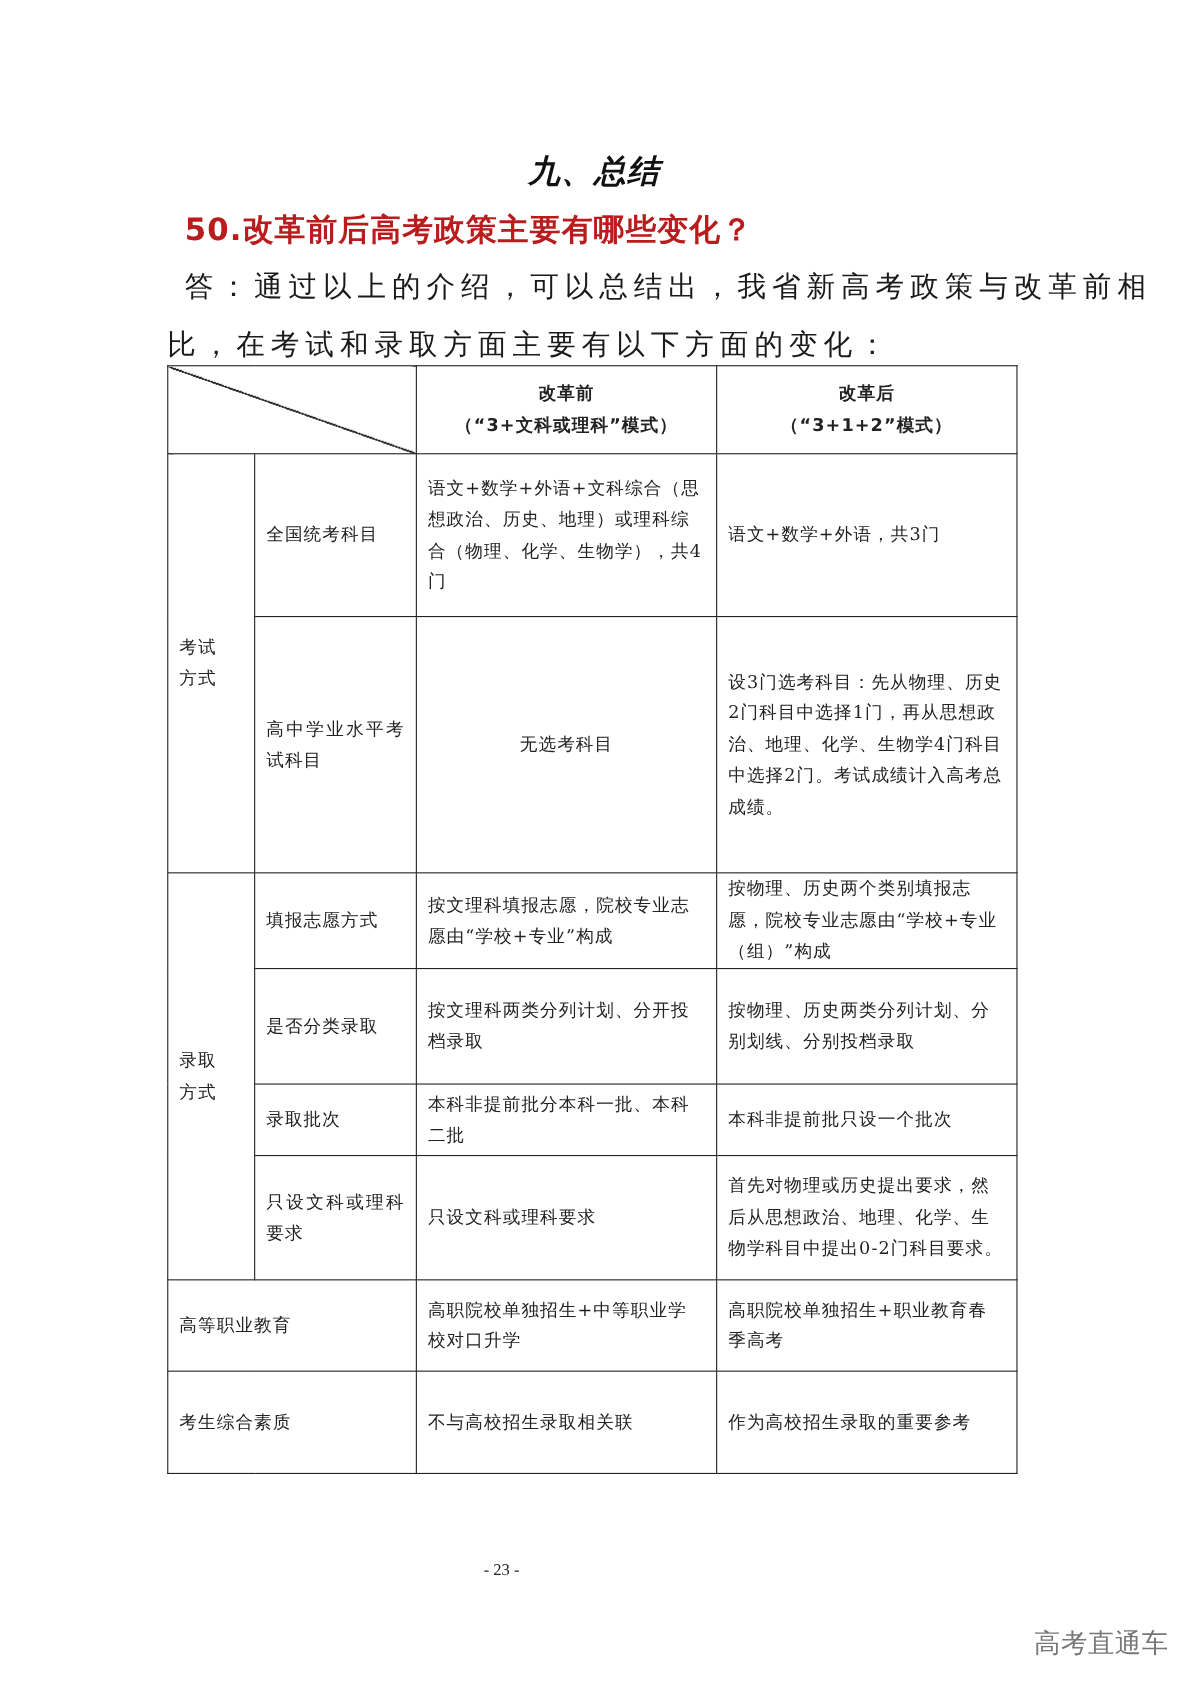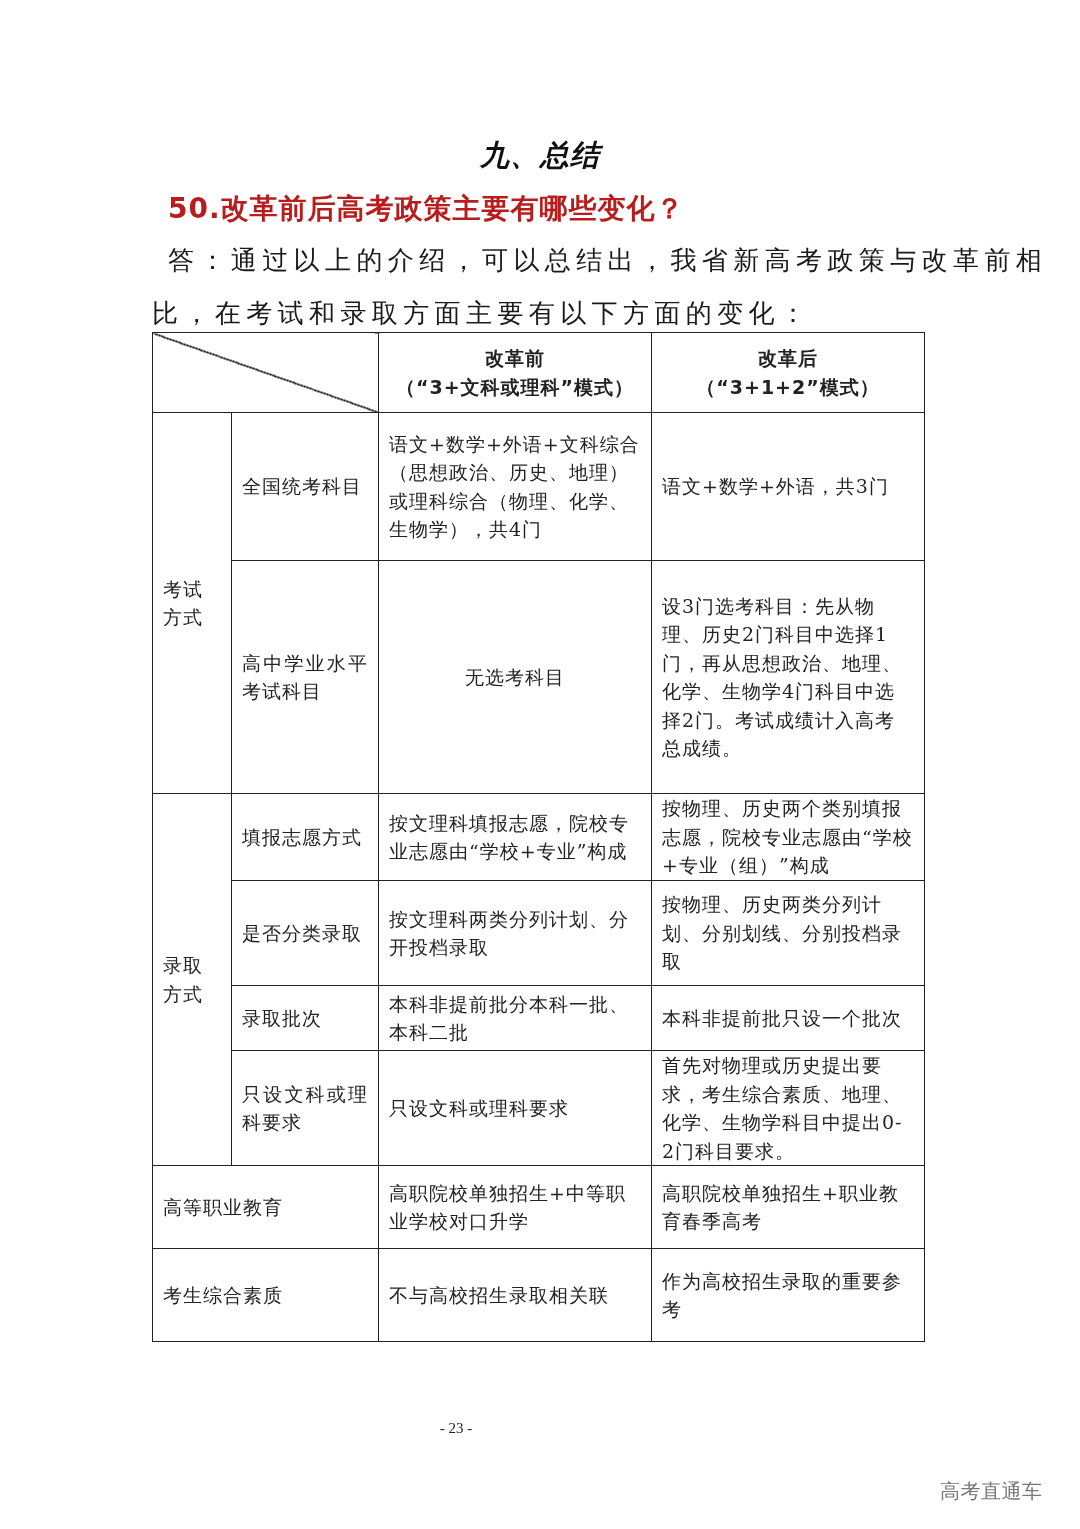--- a/index.html
+++ b/index.html
@@ -25,21 +25,21 @@
     .answer-1 { left: 168px; top: 243px; }
     .answer-2 { left: 110px; top: 296px; margin-left: 42px; }
 
     table.cmp {
       position: absolute; left: 152px; top: 332px;
       border-collapse: collapse; table-layout: fixed;
       width: 772px;
     }
     table.cmp td {
       border: 1.5px solid #222; padding: 0 10px; vertical-align: middle;
-      font-size: 19px; line-height: 28.5px; color: #222; letter-spacing: 1px;
+      font-size: 16px; line-height: 28.5px; color: #222; letter-spacing: 1px;
       word-break: break-all;
     }
     td.head {
       text-align: center; font-weight: bold;
       font-family: "DejaVu Sans", "Liberation Sans", sans-serif;
       font-size: 19px; line-height: 40px; color: #111;
     }
     td.diag {
       padding: 0;
       background: linear-gradient(to top right, transparent calc(50% - 0.8px), #222 calc(50% - 0.8px), #222 calc(50% + 0.8px), transparent calc(50% + 0.8px));
@@ -49,21 +49,21 @@
     td.cat { padding: 0 8px; vertical-align: middle; letter-spacing: 2px; }
     .cat-inner { width: 44px; }
 
     .page-num {
       left: 0; width: 912px; top: 1420px; text-align: center;
       font-family: "Liberation Serif", serif; font-size: 15px; color: #222;
     }
     .watermark {
       left: 940px; top: 1478px;
       font-family: "DejaVu Sans", "Liberation Sans", sans-serif;
-      font-size: 20px; color: #777; letter-spacing: 0.5px;
+      font-size: 24px; color: #777; letter-spacing: 0.5px;
     }
   </style>
 </head>
 <body>
 
 <div class="abs section-title">九、总结</div>
 <div class="abs question">50.改革前后高考政策主要有哪些变化？</div>
 <div class="abs answer-line answer-1">答：通过以上的介绍，可以总结出，我省新高考政策与改革前相</div>
 <div class="abs answer-line answer-2">比，在考试和录取方面主要有以下方面的变化：</div>
 
@@ -115,21 +115,21 @@
     <td>按物理、历史两类分列计划、分别划线、分别投档录取</td>
   </tr>
   <tr style="height:65px">
     <td>录取批次</td>
     <td>本科非提前批分本科一批、本科二批</td>
     <td>本科非提前批只设一个批次</td>
   </tr>
   <tr style="height:113px">
     <td class="spaced">只设文科或理科要求</td>
     <td>只设文科或理科要求</td>
-    <td>首先对物理或历史提出要求，考生综合素质、地理、化学、生物学科目中提出0-2门科目要求。</td>
+    <td>首先对物理或历史提出要求，然后从思想政治、地理、化学、生物学科目中提出0-2门科目要求。</td>
   </tr>
 
   <tr style="height:83px">
     <td colspan="2">高等职业教育</td>
     <td>高职院校单独招生+中等职业学校对口升学</td>
     <td>高职院校单独招生+职业教育春季高考</td>
   </tr>
   <tr style="height:93px">
     <td colspan="2">考生综合素质</td>
     <td>不与高校招生录取相关联</td>

